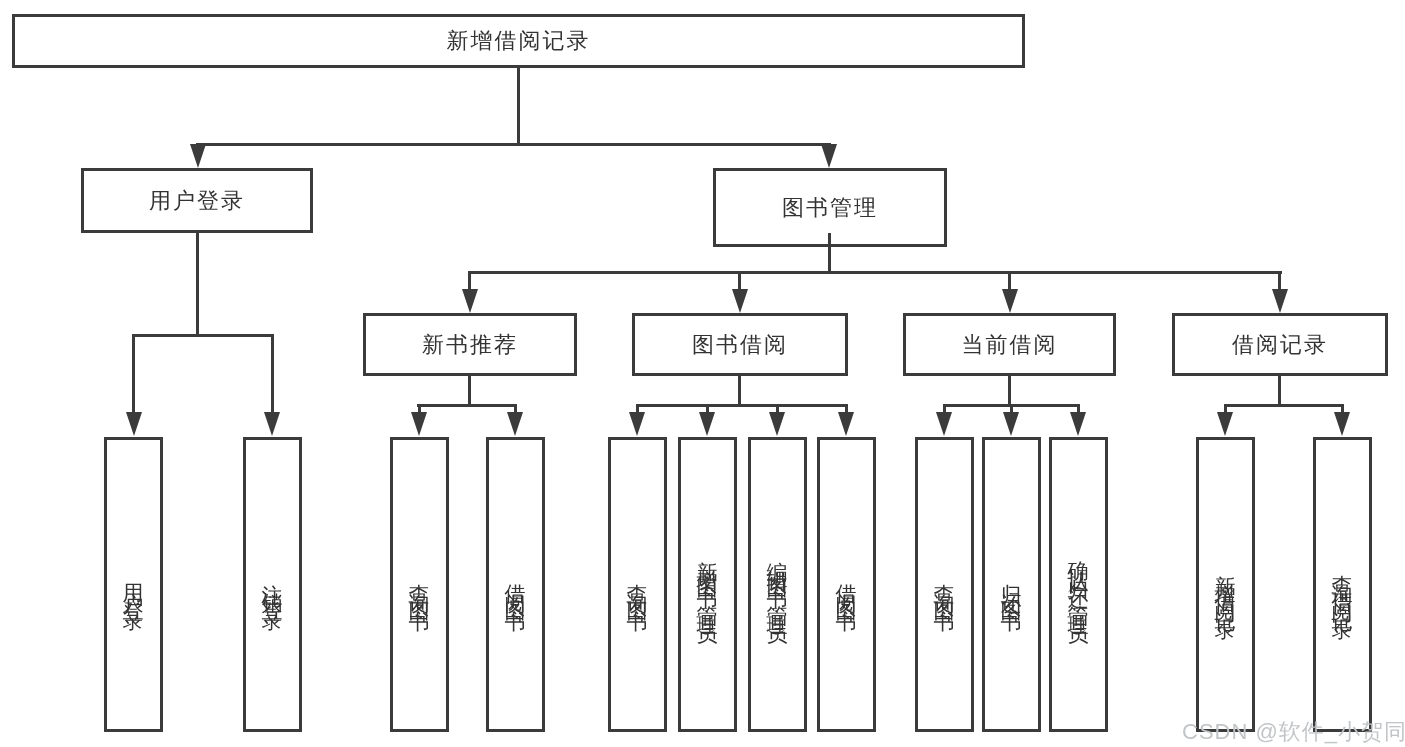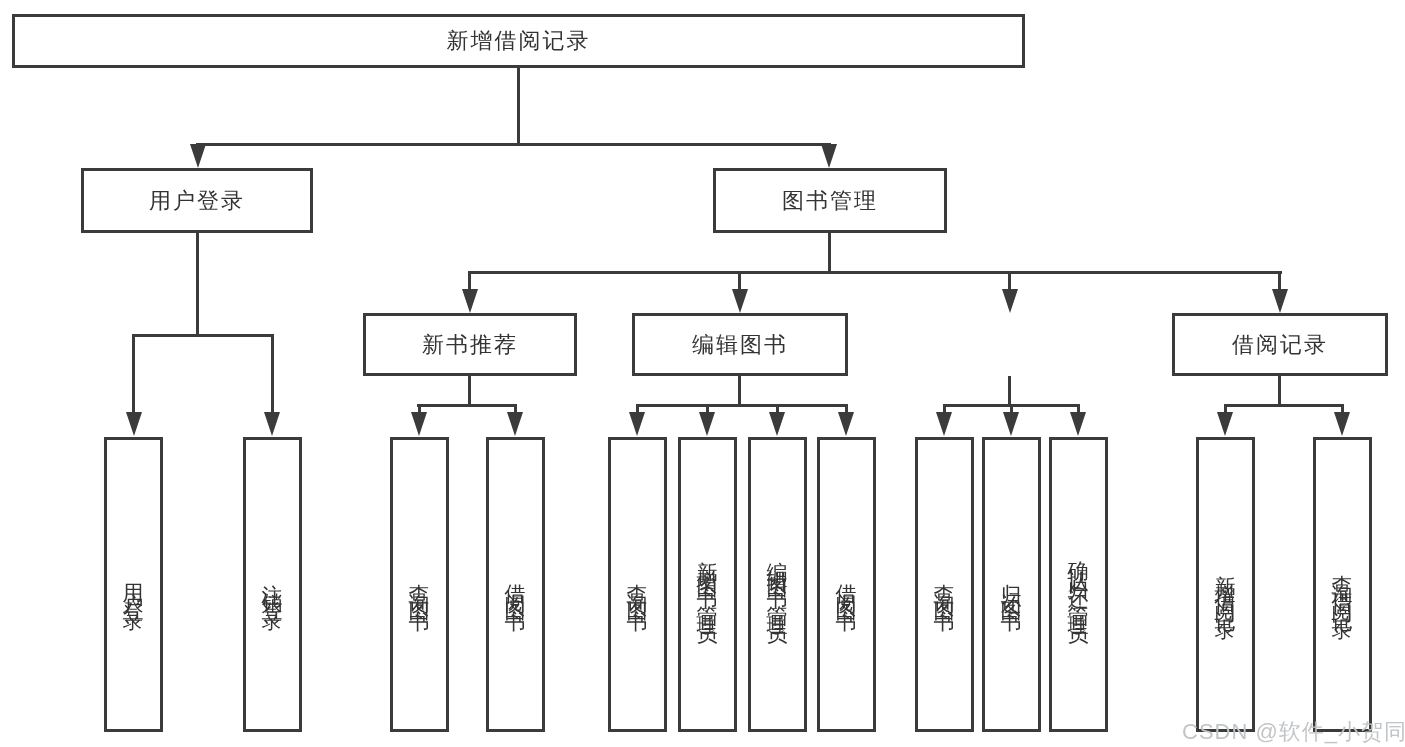--- a/index.html
+++ b/index.html
@@ -46,21 +46,21 @@
   </div>
 
   <div class="vline" style="left:517px;top:68px;height:77px;"></div>
   <div class="hline" style="left:196px;top:143px;width:635px;"></div>
   <div class="arrow" style="left:190px;top:144px;"></div>
   <div class="arrow" style="left:821px;top:144px;"></div>
 
   <div class="node" style="left:81px;top:168px;width:232px;height:65px;">
     <span class="hlabel">用户登录</span>
   </div>
-  <div class="node" style="left:713px;top:168px;width:234px;height:65px;text-align:center;">
+  <div class="node" style="left:713px;top:168px;width:234px;height:79px;text-align:center;">
     <span class="hlabel">图书管理</span>
   </div>
 
   <div class="vline" style="left:196px;top:233px;height:104px;"></div>
   <div class="hline" style="left:132px;top:334px;width:142px;"></div>
   <div class="vline" style="left:132px;top:334px;height:80px;"></div>
   <div class="vline" style="left:271px;top:334px;height:80px;"></div>
   <div class="arrow" style="left:126px;top:412px;"></div>
   <div class="arrow" style="left:264px;top:412px;"></div>
 
@@ -72,21 +72,24 @@
   <div class="vline" style="left:1278px;top:271px;height:22px;"></div>
   <div class="arrow" style="left:462px;top:289px;"></div>
   <div class="arrow" style="left:732px;top:289px;"></div>
   <div class="arrow" style="left:1002px;top:289px;"></div>
   <div class="arrow" style="left:1272px;top:289px;"></div>
 
   <div class="node" style="left:363px;top:313px;width:214px;height:63px;">
     <span class="hlabel">新书推荐</span>
   </div>
   <div class="node" style="left:632px;top:313px;width:216px;height:63px;">
-    <span class="hlabel">编辑图书</span>
+    <span class="hlabel">图书借阅</span>
+  </div>
+  <div class="node" style="left:903px;top:313px;width:213px;height:63px;">
+    <span class="hlabel">当前借阅</span>
   </div>
   <div class="node" style="left:1172px;top:313px;width:216px;height:63px;">
     <span class="hlabel">借阅记录</span>
   </div>
 
   <div class="vline" style="left:468px;top:376px;height:31px;"></div>
   <div class="hline" style="left:417px;top:404px;width:100px;"></div>
   <div class="vline" style="left:418px;top:404px;height:10px;"></div>
   <div class="vline" style="left:514px;top:404px;height:10px;"></div>
   <div class="arrow" style="left:411px;top:412px;"></div>

